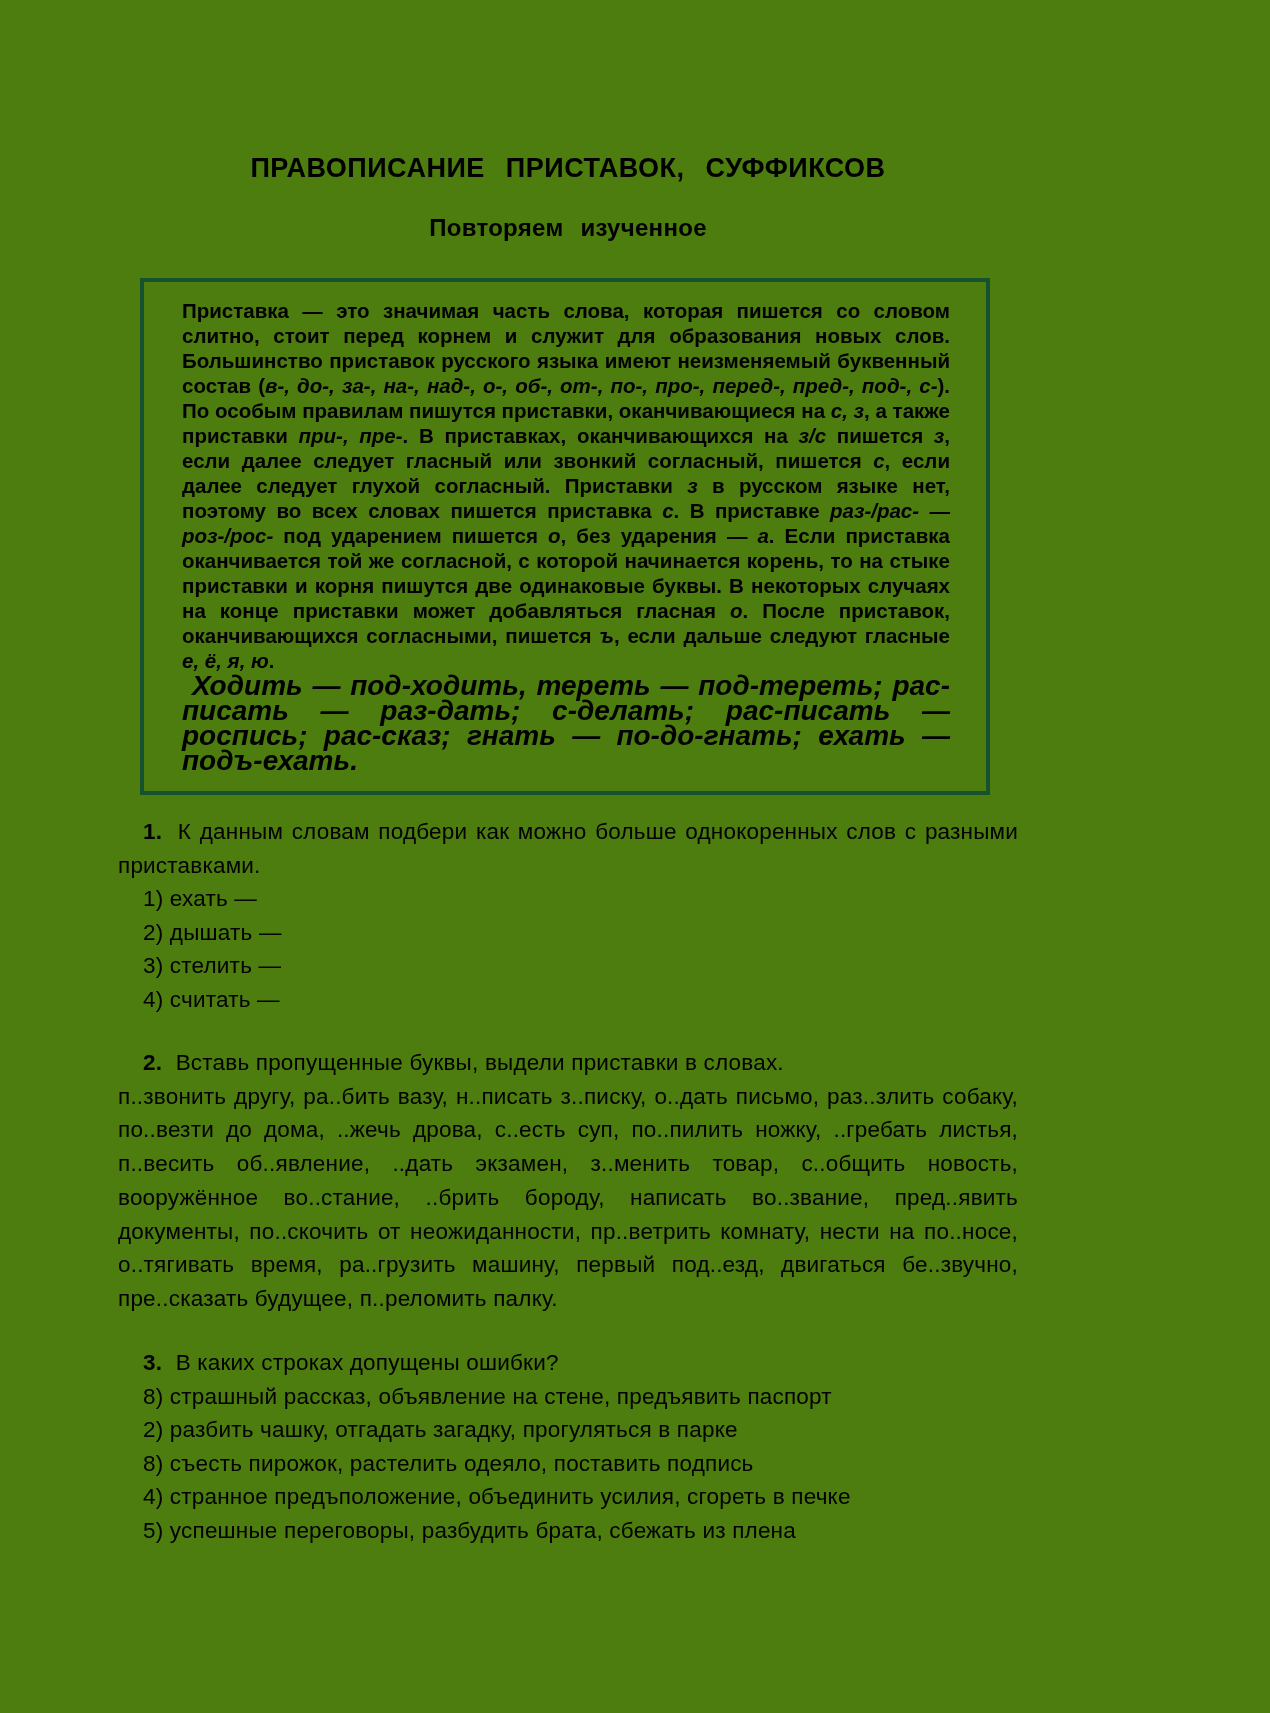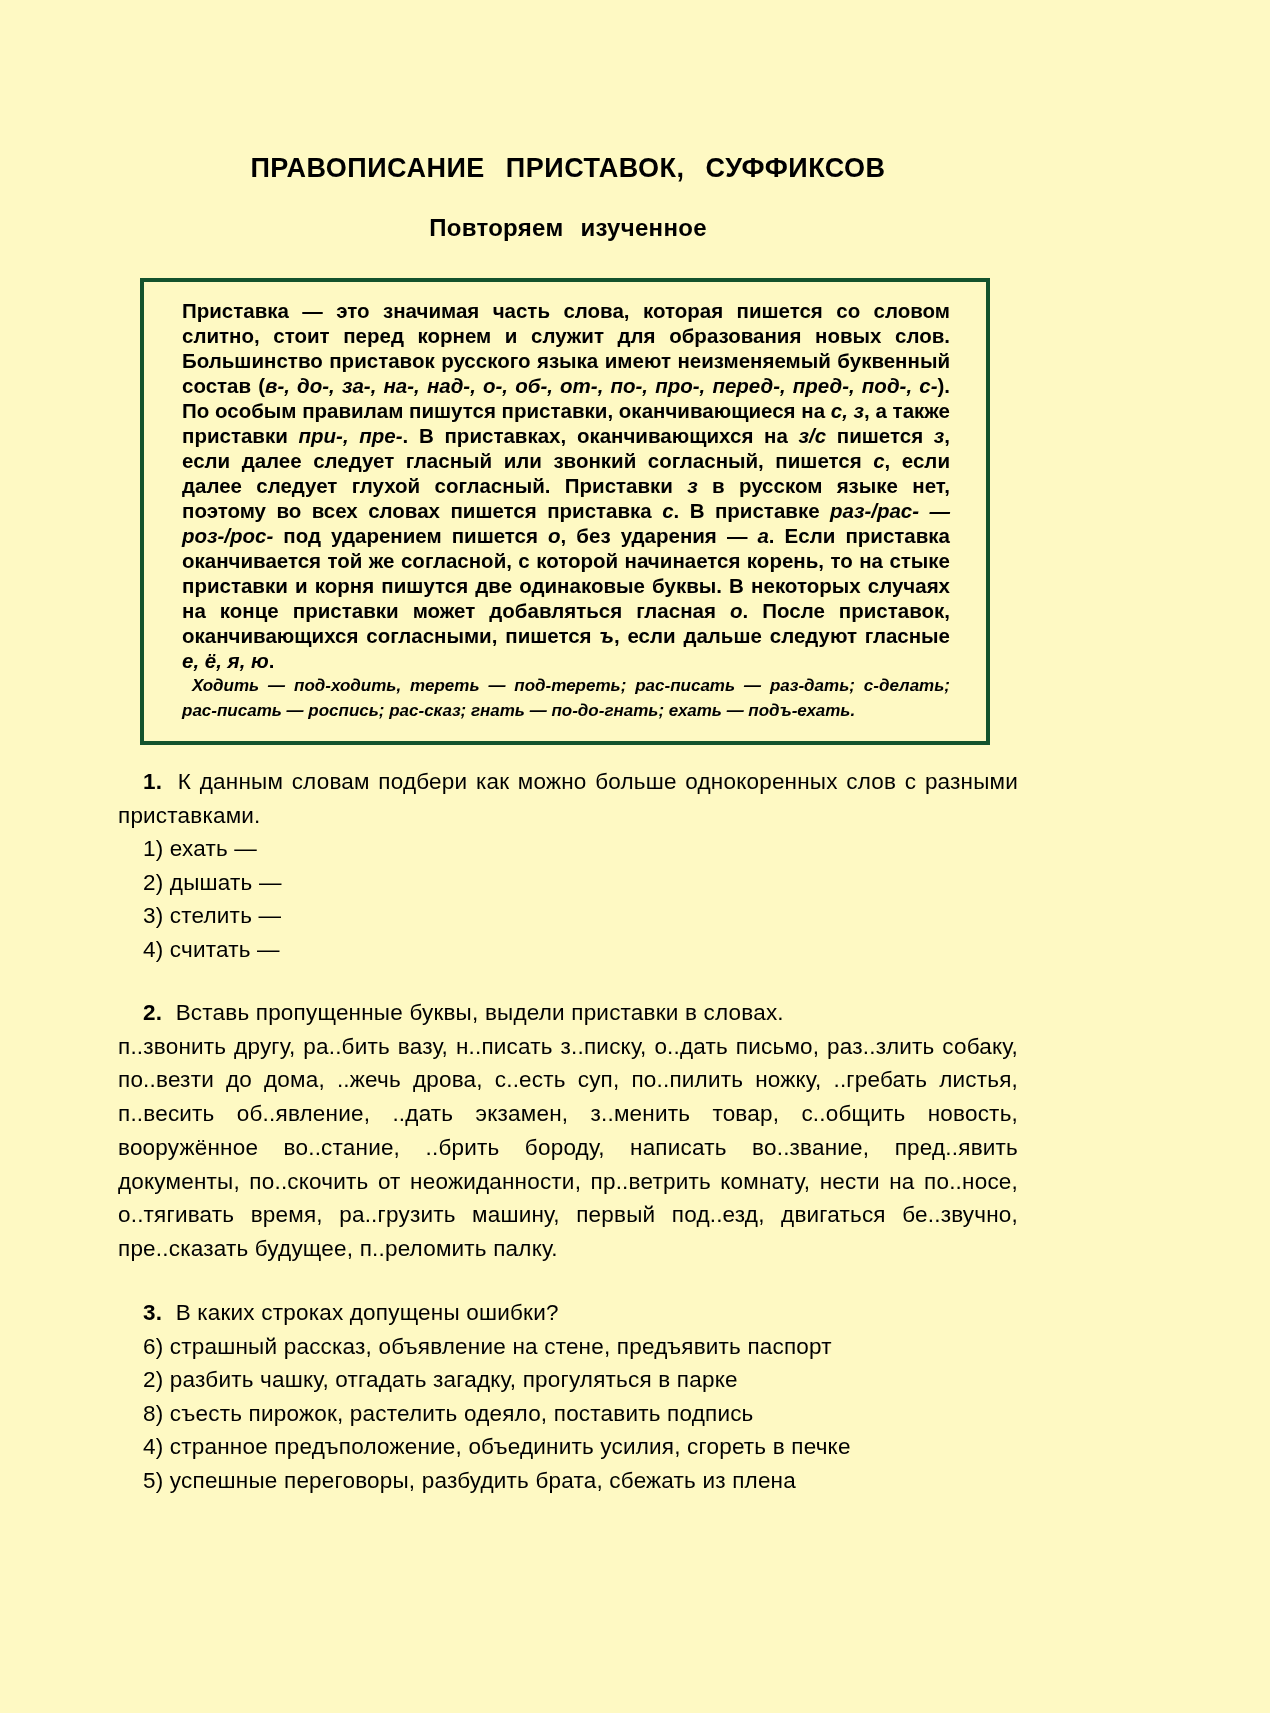--- a/index.html
+++ b/index.html
@@ -1,21 +1,21 @@
 <!DOCTYPE html>
 <html><head>
 <meta charset="utf-8">
 <style>
   * { margin: 0; padding: 0; box-sizing: border-box; }
   html, body { background: #ffffff; }
   .page {
     width: 1270px;
     height: 1713px;
     margin: 0 auto;
-    background: #fef9c3;
+    background: #4d7c0f;
     color: #000000;
     font-family: "Liberation Sans", sans-serif;
     position: relative;
     overflow: hidden;
   }
   .content {
     padding: 150px 252px 0 118px; 
   }
   .title {
     text-align: center;
@@ -42,21 +42,21 @@
   .rule-text {
     font-weight: bold;
     font-size: 20.5px;
     line-height: 25px;
     text-align: justify;
   }
   .rule-text .it { font-style: italic; }
   .rule-example {
     font-weight: bold;
     font-style: italic;
-    font-size: 17px;
+    font-size: 28px;
     line-height: 25px;
     text-align: justify;
     text-indent: 10px;
   }
   .exercise { margin-top: 30px; }
   .exercise.first { margin-top: 20px; }
   .ex-lead {
     font-size: 22.5px;
     line-height: 33.5px;
     text-align: justify;
@@ -115,21 +115,21 @@
       </p>
       <p class="ex-body">п..звонить другу, ра..бить вазу, н..писать з..писку, о..дать письмо, раз..злить собаку, по..везти до дома, ..жечь дрова, с..есть суп, по..пилить ножку, ..гребать листья, п..весить об..явление, ..дать экзамен, з..менить товар, с..общить новость, вооружённое во..стание, ..брить бороду, написать во..звание, пред..явить документы, по..скочить от неожиданности, пр..ветрить комнату, нести на по..носе, о..тягивать время, ра..грузить машину, первый под..езд, двигаться бе..звучно, пре..сказать будущее, п..реломить палку.</p>
     </section>
 
     <section class="exercise">
       <p class="ex-lead">
         <span class="ex-num">3.</span>
         <span>В каких строках допущены ошибки?</span>
       </p>
       <ul class="ex-items">
-        <li>6) страшный рассказ, объявление на стене, предъявить паспорт</li>
+        <li>8) страшный рассказ, объявление на стене, предъявить паспорт</li>
         <li>2) разбить чашку, отгадать загадку, прогуляться в парке</li>
         <li>8) съесть пирожок, растелить одеяло, поставить подпись</li>
         <li>4) странное предъположение, объединить усилия, сгореть в печке</li>
         <li>5) успешные переговоры, разбудить брата, сбежать из плена</li>
       </ul>
     </section>
 
   </div>
 </div>
 

